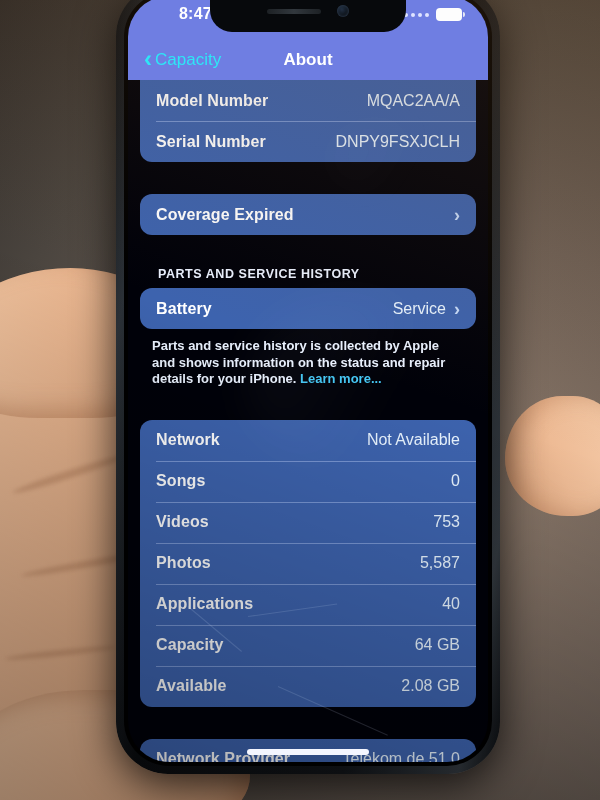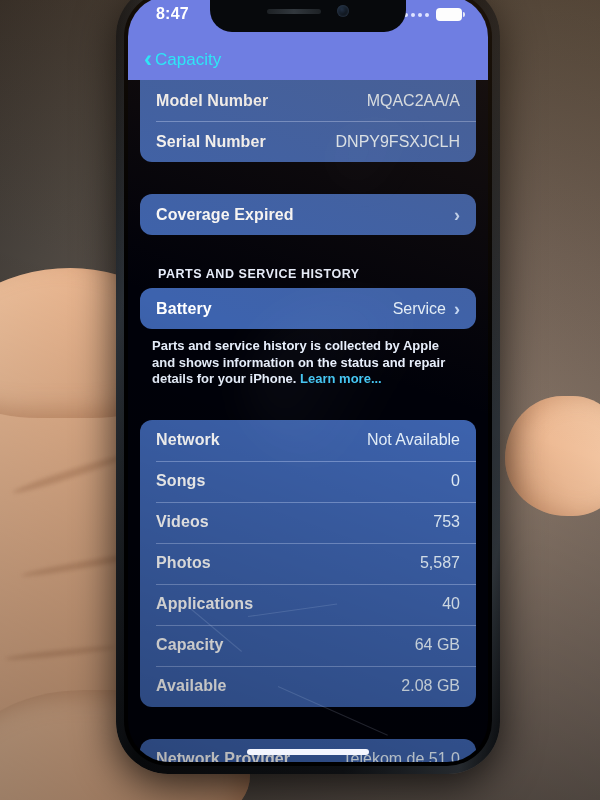--- a/index.html
+++ b/index.html
@@ -121,21 +121,21 @@
   #status-bar {
     position: absolute; top: 0; left: 0; right: 0;
     height: 44px;
     background: #6f7ee2;
     display: flex; align-items: flex-start; justify-content: space-between;
     padding: 9px 26px 0 28px;
     box-sizing: border-box;
     z-index: 30;
   }
   #clock {
-    color: #fff; font-size: 16px; font-weight: bold; letter-spacing: .2px;
+    color: #fff; font-size: 16px; font-weight: bold; letter-spacing: .2px; margin-left: 23px;
   }
   #status-right { display:flex; align-items:center; gap:7px; margin-top: 3px;}
   #signal { display:flex; align-items:center; gap:3px; }
   #signal i { display:block; width:4px; height:4px; border-radius:50%; background:#dfe4ff; }
   #battery {
     width: 26px; height: 13px; border-radius: 4px;
     background: #fdfdfd;
     position: relative;
   }
   #battery::after{
@@ -274,20 +274,21 @@
             </div>
             <div id="battery"></div>
           </div>
         </div>
 
         <div id="nav-bar">
           <div id="back-btn">
             <span id="back-chevron">‹</span>
             <span>Capacity</span>
           </div>
+          <div id="nav-title">About</div>
         </div>
 
         <div id="content">
 
           <div class="card top-cut">
             <div class="row">
               <span class="row-label">Model Number</span>
               <span class="row-value">MQAC2AA/A</span>
             </div>
             <div class="row">

